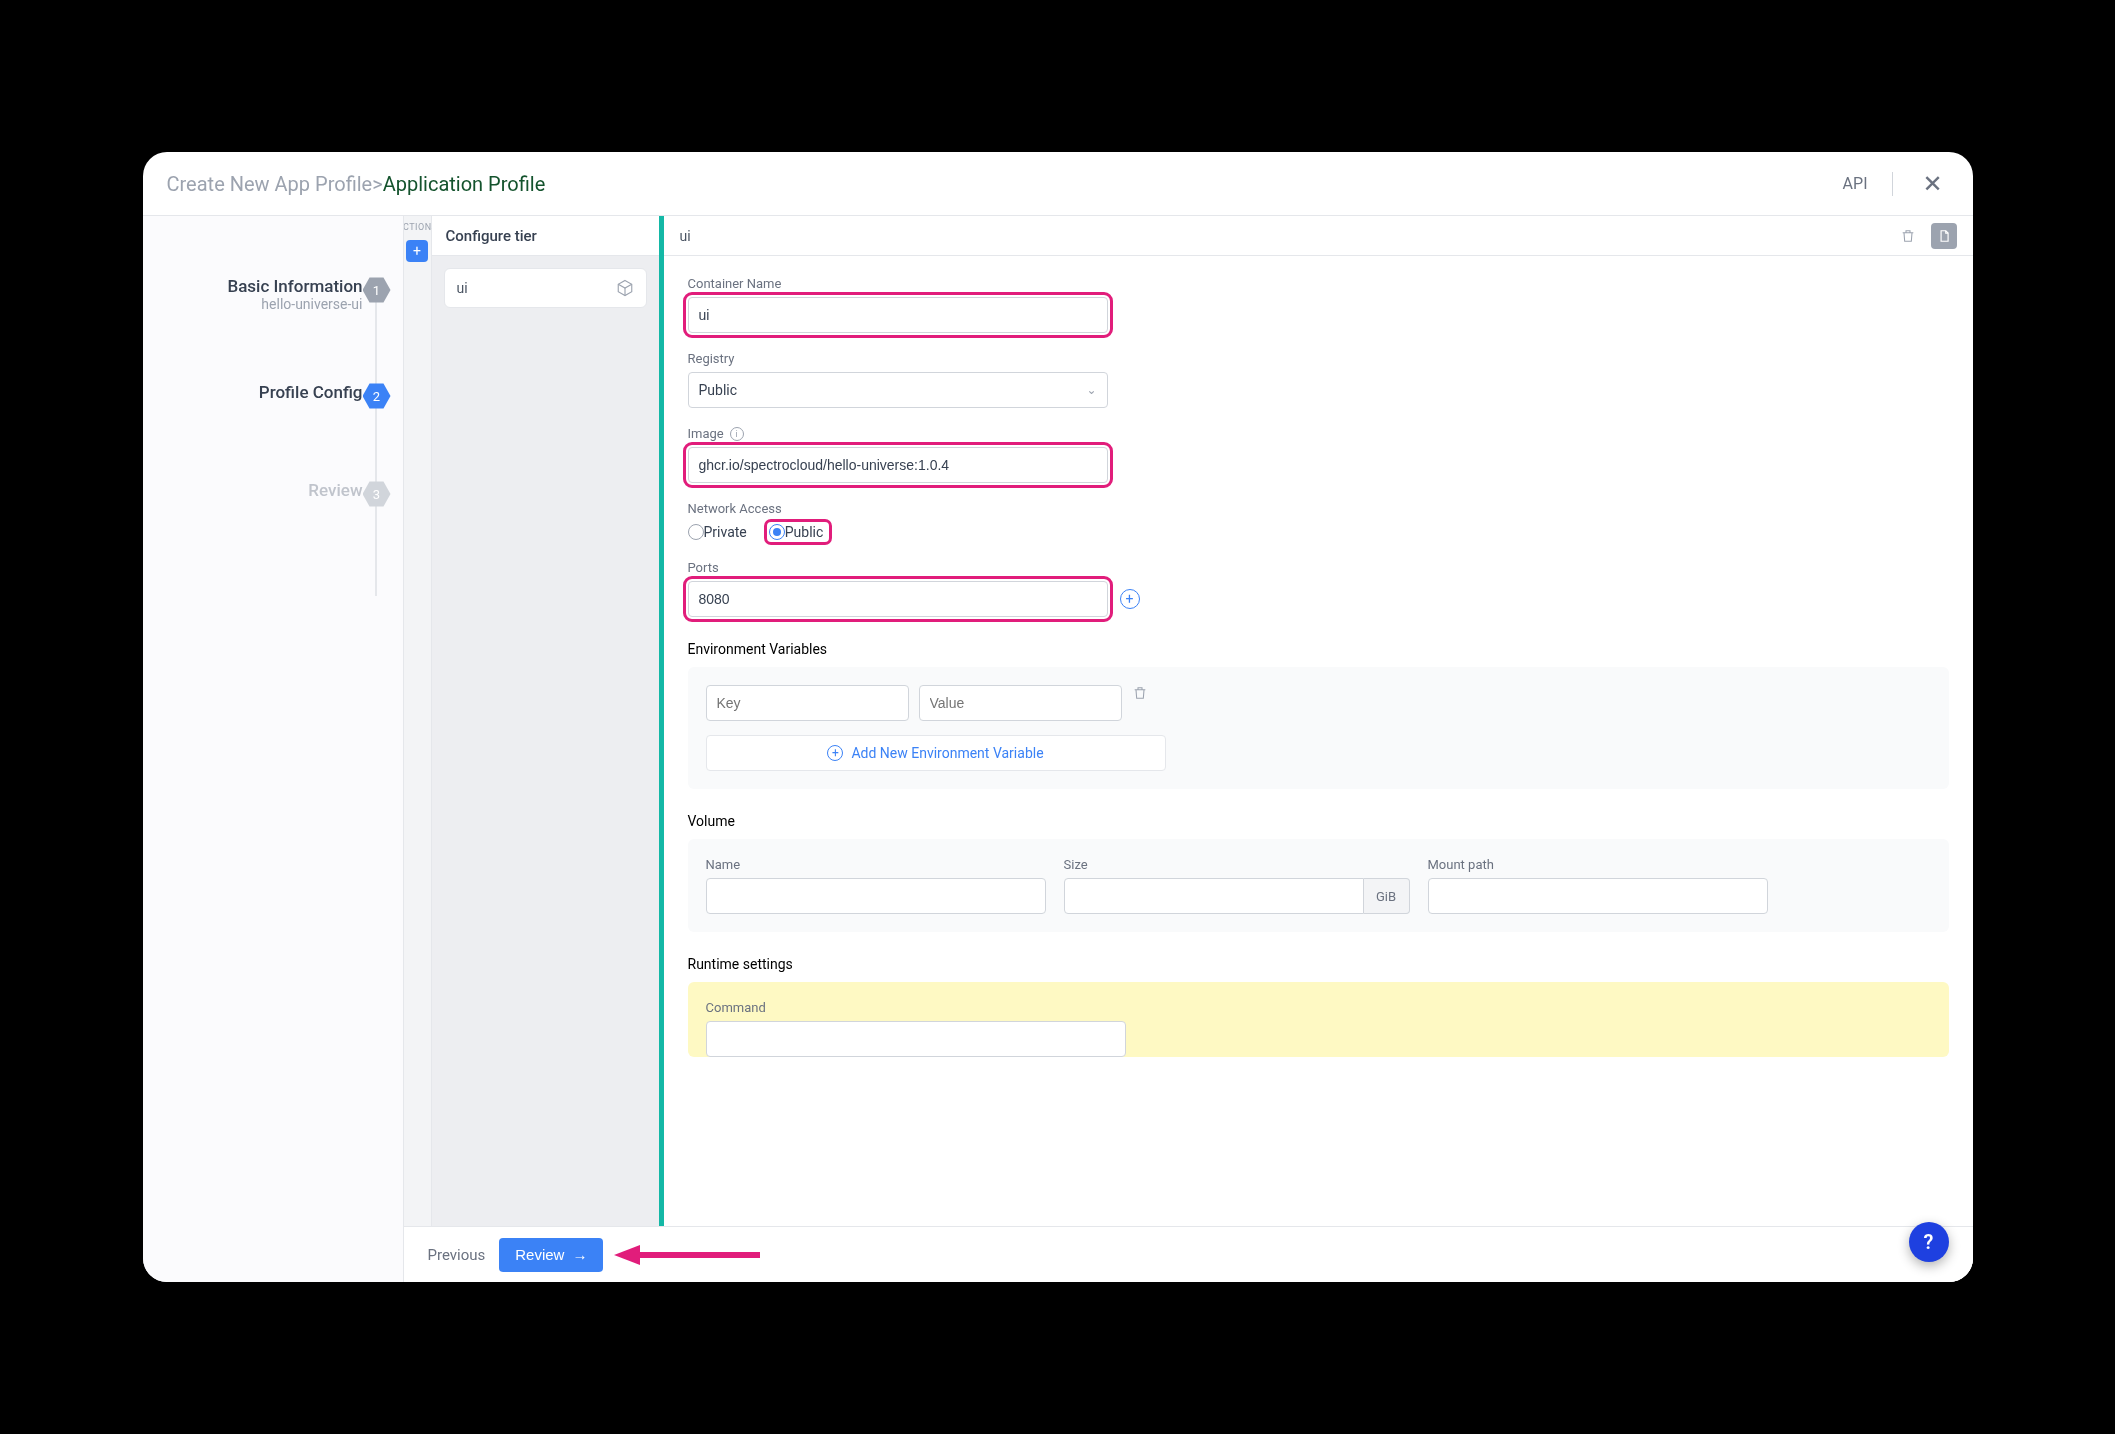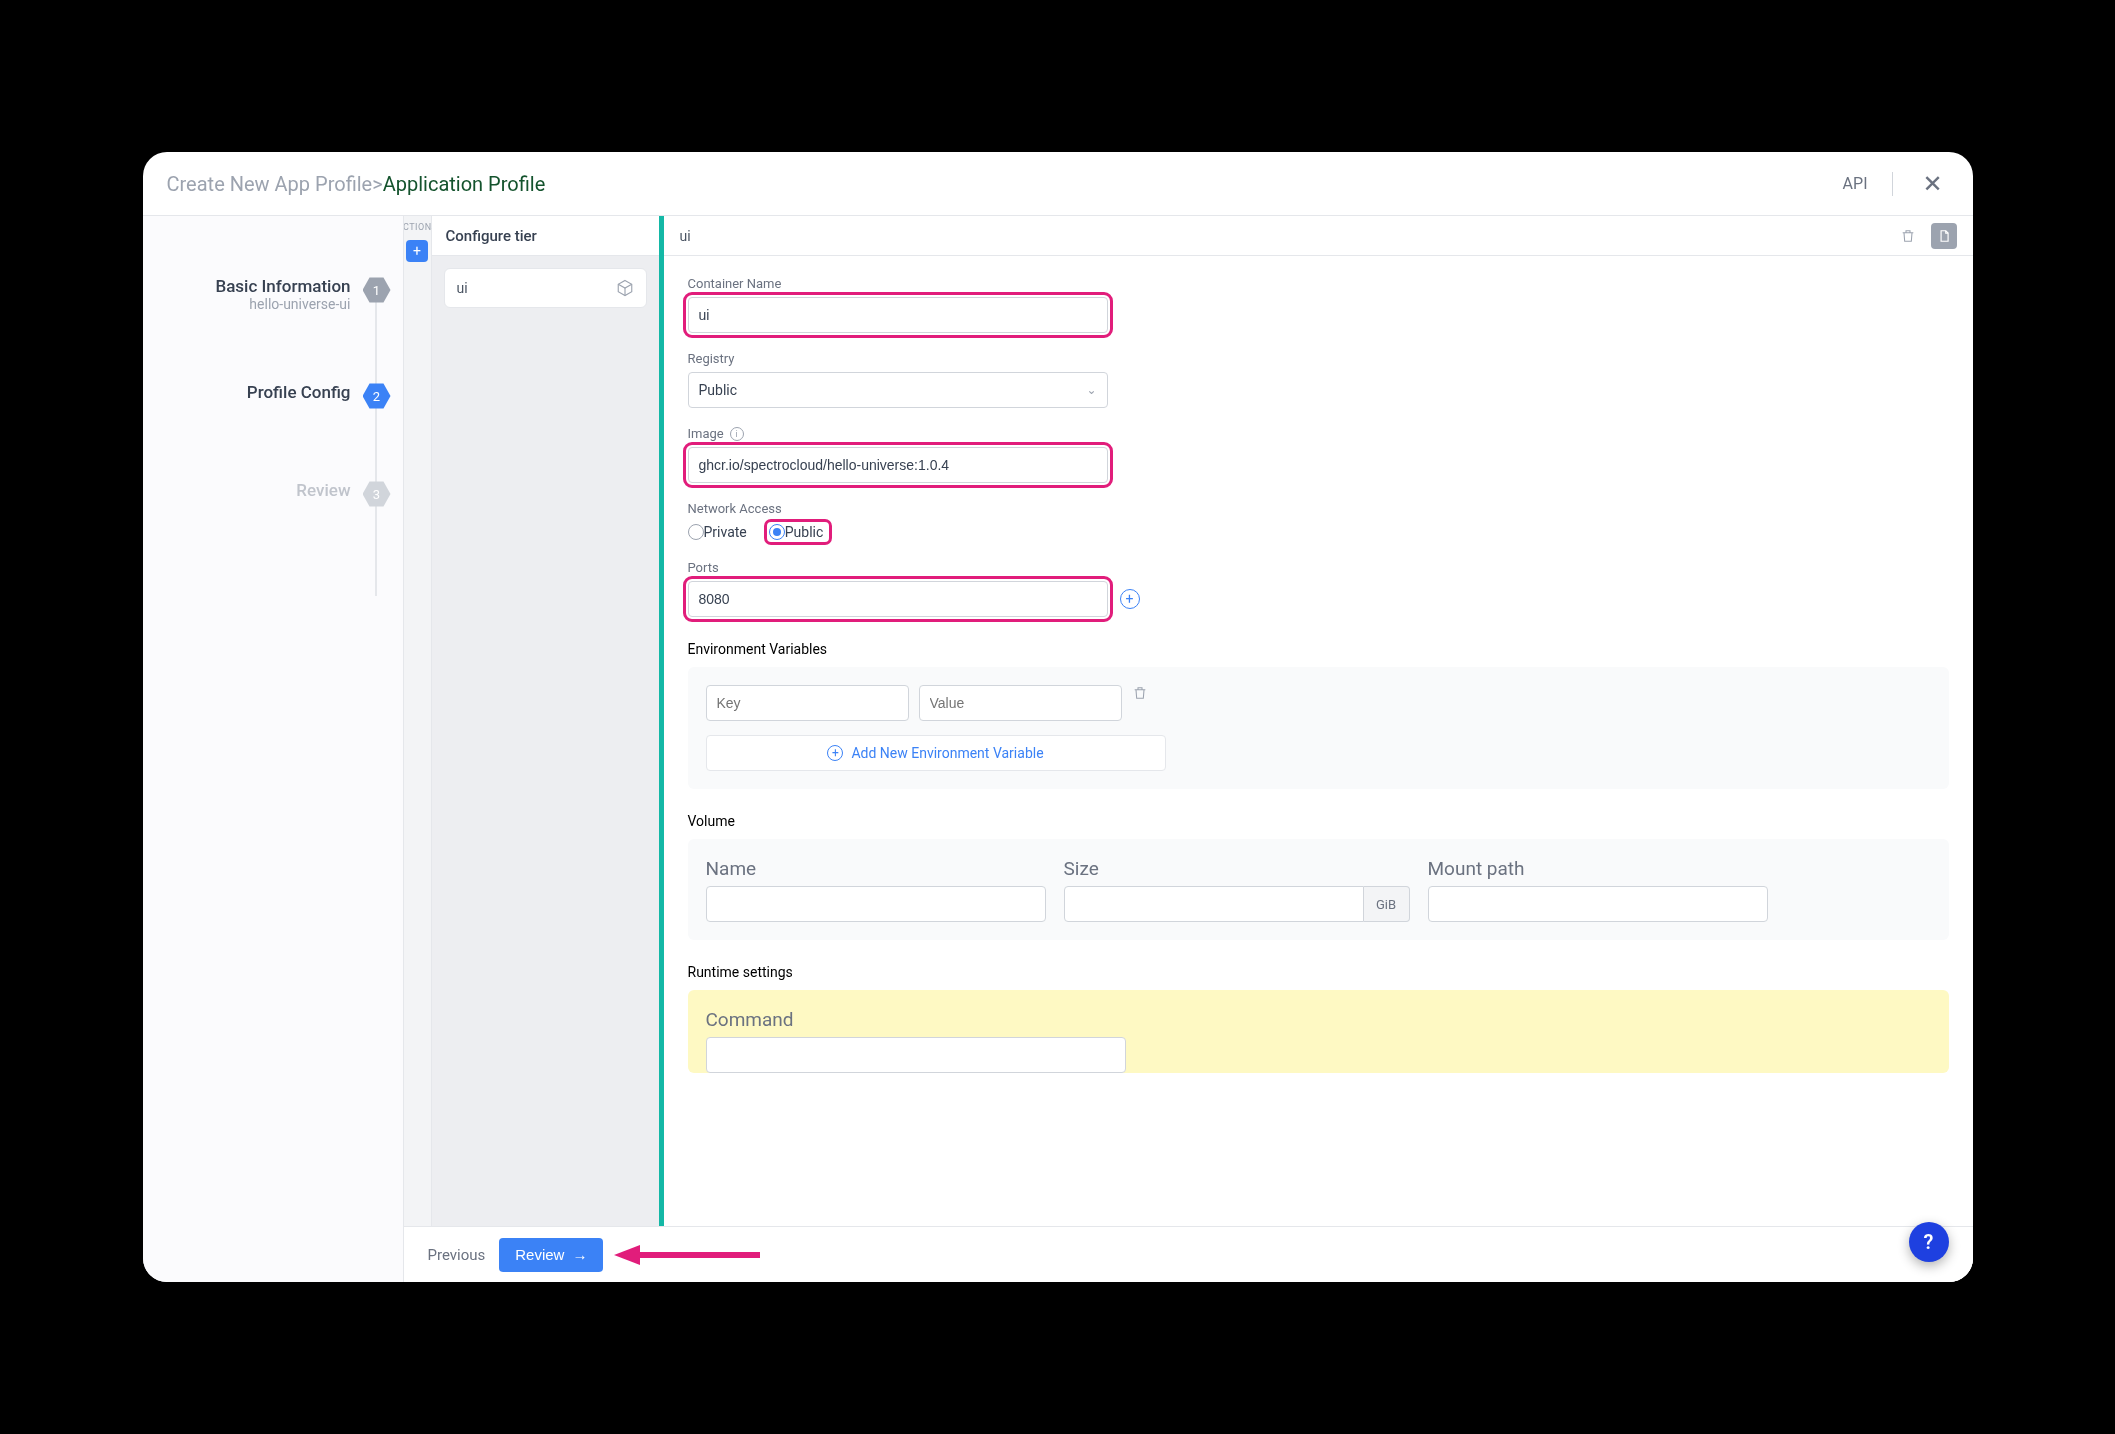--- a/index.html
+++ b/index.html
@@ -10,21 +10,21 @@
 .bc-muted { color: #9ca3af; }
 .bc-sep { color: #9ca3af; }
 .bc-current { color: #14532d; }
 .titlebar-right { display: flex; align-items: center; gap: 24px; }
 .api-link { color: #6b7280; font-size: 16px; cursor: pointer; }
 .divider-v { width: 1px; height: 24px; background: #d1d5db; }
 .close-btn { width: 32px; height: 32px; display:flex; align-items:center; justify-content:center; cursor:pointer; color:#6b7280; font-size:24px; }
 .body { flex: 1; display: flex; background: #fbfbfd; overflow:hidden;}
 .stepper-col { width: 260px; padding-top: 60px; position: relative; }
 .step-track { position:absolute; right: 26px; top: 80px; width:2px; height: 300px; background:#e5e7eb; }
-.step { display:flex; align-items:flex-start; justify-content:flex-end; padding-right: 12px; margin-bottom: 70px; gap: 12px; }
+.step { display:flex; align-items:flex-start; justify-content:flex-end; padding-right: 12px; margin-bottom: 70px; gap: 0; }
 .step-text { text-align:right; }
 .step-title { font-size:17px; color:#374151; font-weight:500; }
 .step-sub { font-size:14px; color:#9ca3af; }
 .step-dim .step-title { color:#c0c4cc; }
 .step-num { width:28px; height:28px; display:flex; align-items:center; justify-content:center; font-size:13px; color:#fff; position:relative; z-index:1; }
 .hex-gray { background:#9ca3af; clip-path: polygon(25% 5%, 75% 5%, 100% 50%, 75% 95%, 25% 95%, 0% 50%); }
 .hex-blue { background:#3b82f6; clip-path: polygon(25% 5%, 75% 5%, 100% 50%, 75% 95%, 25% 95%, 0% 50%); }
 .hex-lt { background:#d1d5db; clip-path: polygon(25% 5%, 75% 5%, 100% 50%, 75% 95%, 25% 95%, 0% 50%); }
 .main { flex:1; display:flex; flex-direction:column; border-left:1px solid #e5e7eb; }
 .content-row { flex:1; display:flex; overflow:hidden; }
@@ -61,21 +61,21 @@
 .add-circle { width:20px; height:20px; border:1.5px solid #3b82f6; border-radius:50%; display:flex; align-items:center; justify-content:center; color:#3b82f6; font-size:14px; cursor:pointer; }
 .section { margin-top:24px; }
 .section-title { font-size:14px; color:#000000; margin-bottom:10px; }
 .env-panel { background:#f9fafb; border-radius:6px; padding:18px; }
 .env-row { display:flex; gap:10px; align-items:flex-start; margin-bottom:14px; }
 .env-input { flex:0 0 200px; height:36px; border:1px solid #d1d5db; border-radius:4px; padding:0 10px; font-size:14px; background:#fff; }
 .trash { color:#9ca3af; cursor:pointer; }
 .add-env { width:460px; height:36px; border:1px solid #e5e7eb; border-radius:4px; background:#fff; display:flex; align-items:center; justify-content:center; gap:8px; color:#3b82f6; font-size:14px; cursor:pointer; }
 .vol-panel { background:#f9fafb; border-radius:6px; padding:18px; display:flex; gap:18px; }
 .vol-field { display:flex; flex-direction:column; gap:6px; }
-.vol-label { font-size:19px; color:#6b7280; }
+.vol-label { font-size:13px; color:#6b7280; }
 .vol-input { height:36px; border:1px solid #d1d5db; border-radius:4px; padding:0 10px; font-size:14px; background:#fff; }
 .vol-name { width:340px; }
 .vol-size-wrap { display:flex; }
 .vol-size { width:300px; border-radius:4px 0 0 4px; }
 .vol-unit { height:36px; width:46px; border:1px solid #d1d5db; border-left:none; border-radius:0 4px 4px 0; background:#f3f4f6; display:flex; align-items:center; justify-content:center; font-size:13px; color:#6b7280; }
 .vol-mount { width:340px; }
 .cmd-input { width:420px; height:36px; border:1px solid #d1d5db; border-radius:4px; padding:0 10px; font-size:14px; background:#fff; }
 .footer { height:56px; border-top:1px solid #e5e7eb; background:#fff; display:flex; align-items:center; padding:0 24px; gap:14px; position:relative; }
 .btn-text { font-size:15px; color:#6b7280; cursor:pointer; }
 .btn-primary { background:#3b82f6; color:#fff; border:none; border-radius:4px; height:34px; padding:0 16px; font-size:15px; display:flex; align-items:center; gap:8px; cursor:pointer; }

